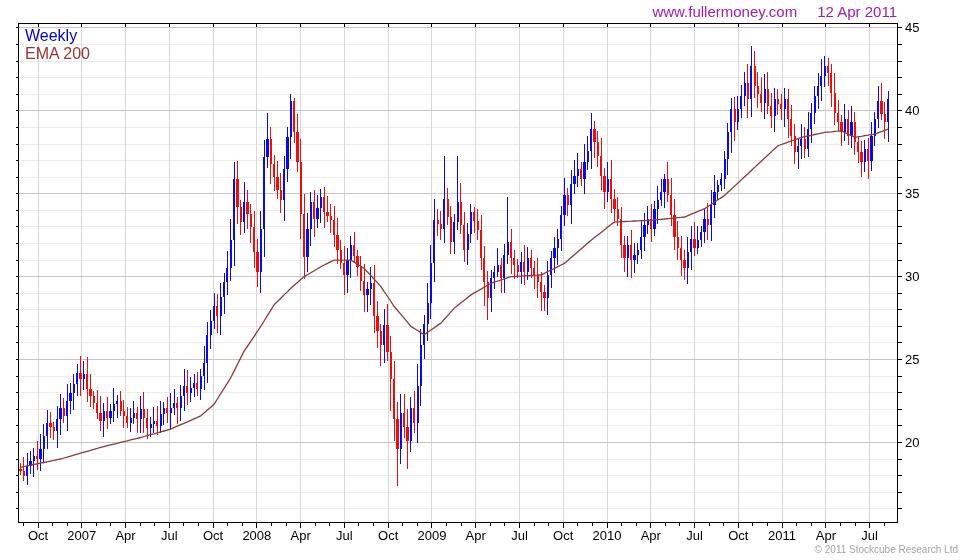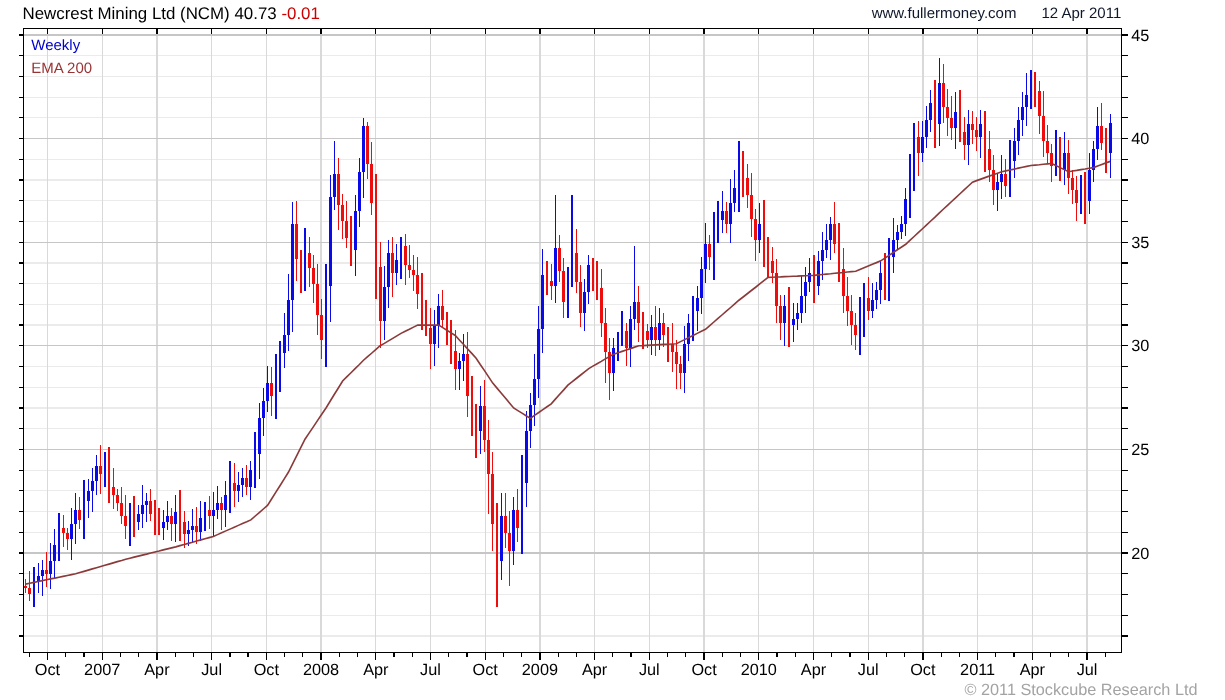--- a/index.html
+++ b/index.html
@@ -2,25 +2,25 @@
 <html><head>
 <meta charset="utf-8">
 <style>
   html,body{margin:0;padding:0;background:#ffffff;}
   #stage{position:relative;width:980px;height:560px;background:#ffffff;overflow:hidden;
          font-family:"Liberation Sans", sans-serif;}
   #chart-svg{position:absolute;left:0;top:0;}
   .overlay{position:absolute;white-space:nowrap;}
   #title-bar{left:18px;top:3px;font-size:13.5px;color:#000;}
   #title-bar .chg{color:#cc0000;}
-  #top-right{top:3px;right:83px;font-size:12px;color:#0f172a;display:flex;gap:20px;}
-  #legend{left:25px;top:27px;font-size:12px;line-height:18px;}
+  #top-right{top:3px;right:83px;font-size:15px;color:#a21caf;display:flex;gap:20px;}
+  #legend{left:25px;top:27px;font-size:16px;line-height:18px;}
   #legend .weekly{color:#0000cc;}
   #legend .ema{color:#993333;text-align:right;}
-  #copyright{right:22px;top:544px;font-size:13px;color:#a3a3a3;}
+  #copyright{right:22px;top:544px;font-size:10px;color:#a3a3a3;}
 </style>
 </head>
 <body>
 
 <div id="stage">
   <svg id="chart-svg" width="980" height="560">
       <line x1="18.5" y1="508.7375415282392" x2="897" y2="508.7375415282392" stroke="#ebebeb" stroke-width="1" shape-rendering="crispEdges"></line>
       <line x1="18.5" y1="492.1594684385382" x2="897" y2="492.1594684385382" stroke="#ebebeb" stroke-width="1" shape-rendering="crispEdges"></line>
       <line x1="18.5" y1="475.5813953488372" x2="897" y2="475.5813953488372" stroke="#ebebeb" stroke-width="1" shape-rendering="crispEdges"></line>
       <line x1="18.5" y1="459.0033222591362" x2="897" y2="459.0033222591362" stroke="#ebebeb" stroke-width="1" shape-rendering="crispEdges"></line>
@@ -755,25 +755,20 @@
       <line x1="723.73" y1="522" x2="723.73" y2="525.5" stroke="#000000" stroke-width="1" shape-rendering="crispEdges"></line>
       <line x1="752.91" y1="522" x2="752.91" y2="525.5" stroke="#000000" stroke-width="1" shape-rendering="crispEdges"></line>
       <line x1="767.5" y1="522" x2="767.5" y2="525.5" stroke="#000000" stroke-width="1" shape-rendering="crispEdges"></line>
       <line x1="796.68" y1="522" x2="796.68" y2="525.5" stroke="#000000" stroke-width="1" shape-rendering="crispEdges"></line>
       <line x1="811.27" y1="522" x2="811.27" y2="525.5" stroke="#000000" stroke-width="1" shape-rendering="crispEdges"></line>
       <line x1="840.4500000000002" y1="522" x2="840.4500000000002" y2="525.5" stroke="#000000" stroke-width="1" shape-rendering="crispEdges"></line>
       <line x1="855.0400000000001" y1="522" x2="855.0400000000001" y2="525.5" stroke="#000000" stroke-width="1" shape-rendering="crispEdges"></line>
       <line x1="884.2200000000001" y1="522" x2="884.2200000000001" y2="525.5" stroke="#000000" stroke-width="1" shape-rendering="crispEdges"></line>
     </svg>
 
-  <div id="title-bar" class="overlay">
-    <span>Newcrest Mining Ltd (NCM)</span>
-    <span>40.73</span>
-    <span class="chg">-0.01</span>
-  </div>
 
   <div id="top-right" class="overlay">
     <span>www.fullermoney.com</span>
     <span>12 Apr 2011</span>
   </div>
 
   <div id="legend" class="overlay">
     <div class="weekly">Weekly</div>
     <div class="ema">EMA 200</div>
   </div>

